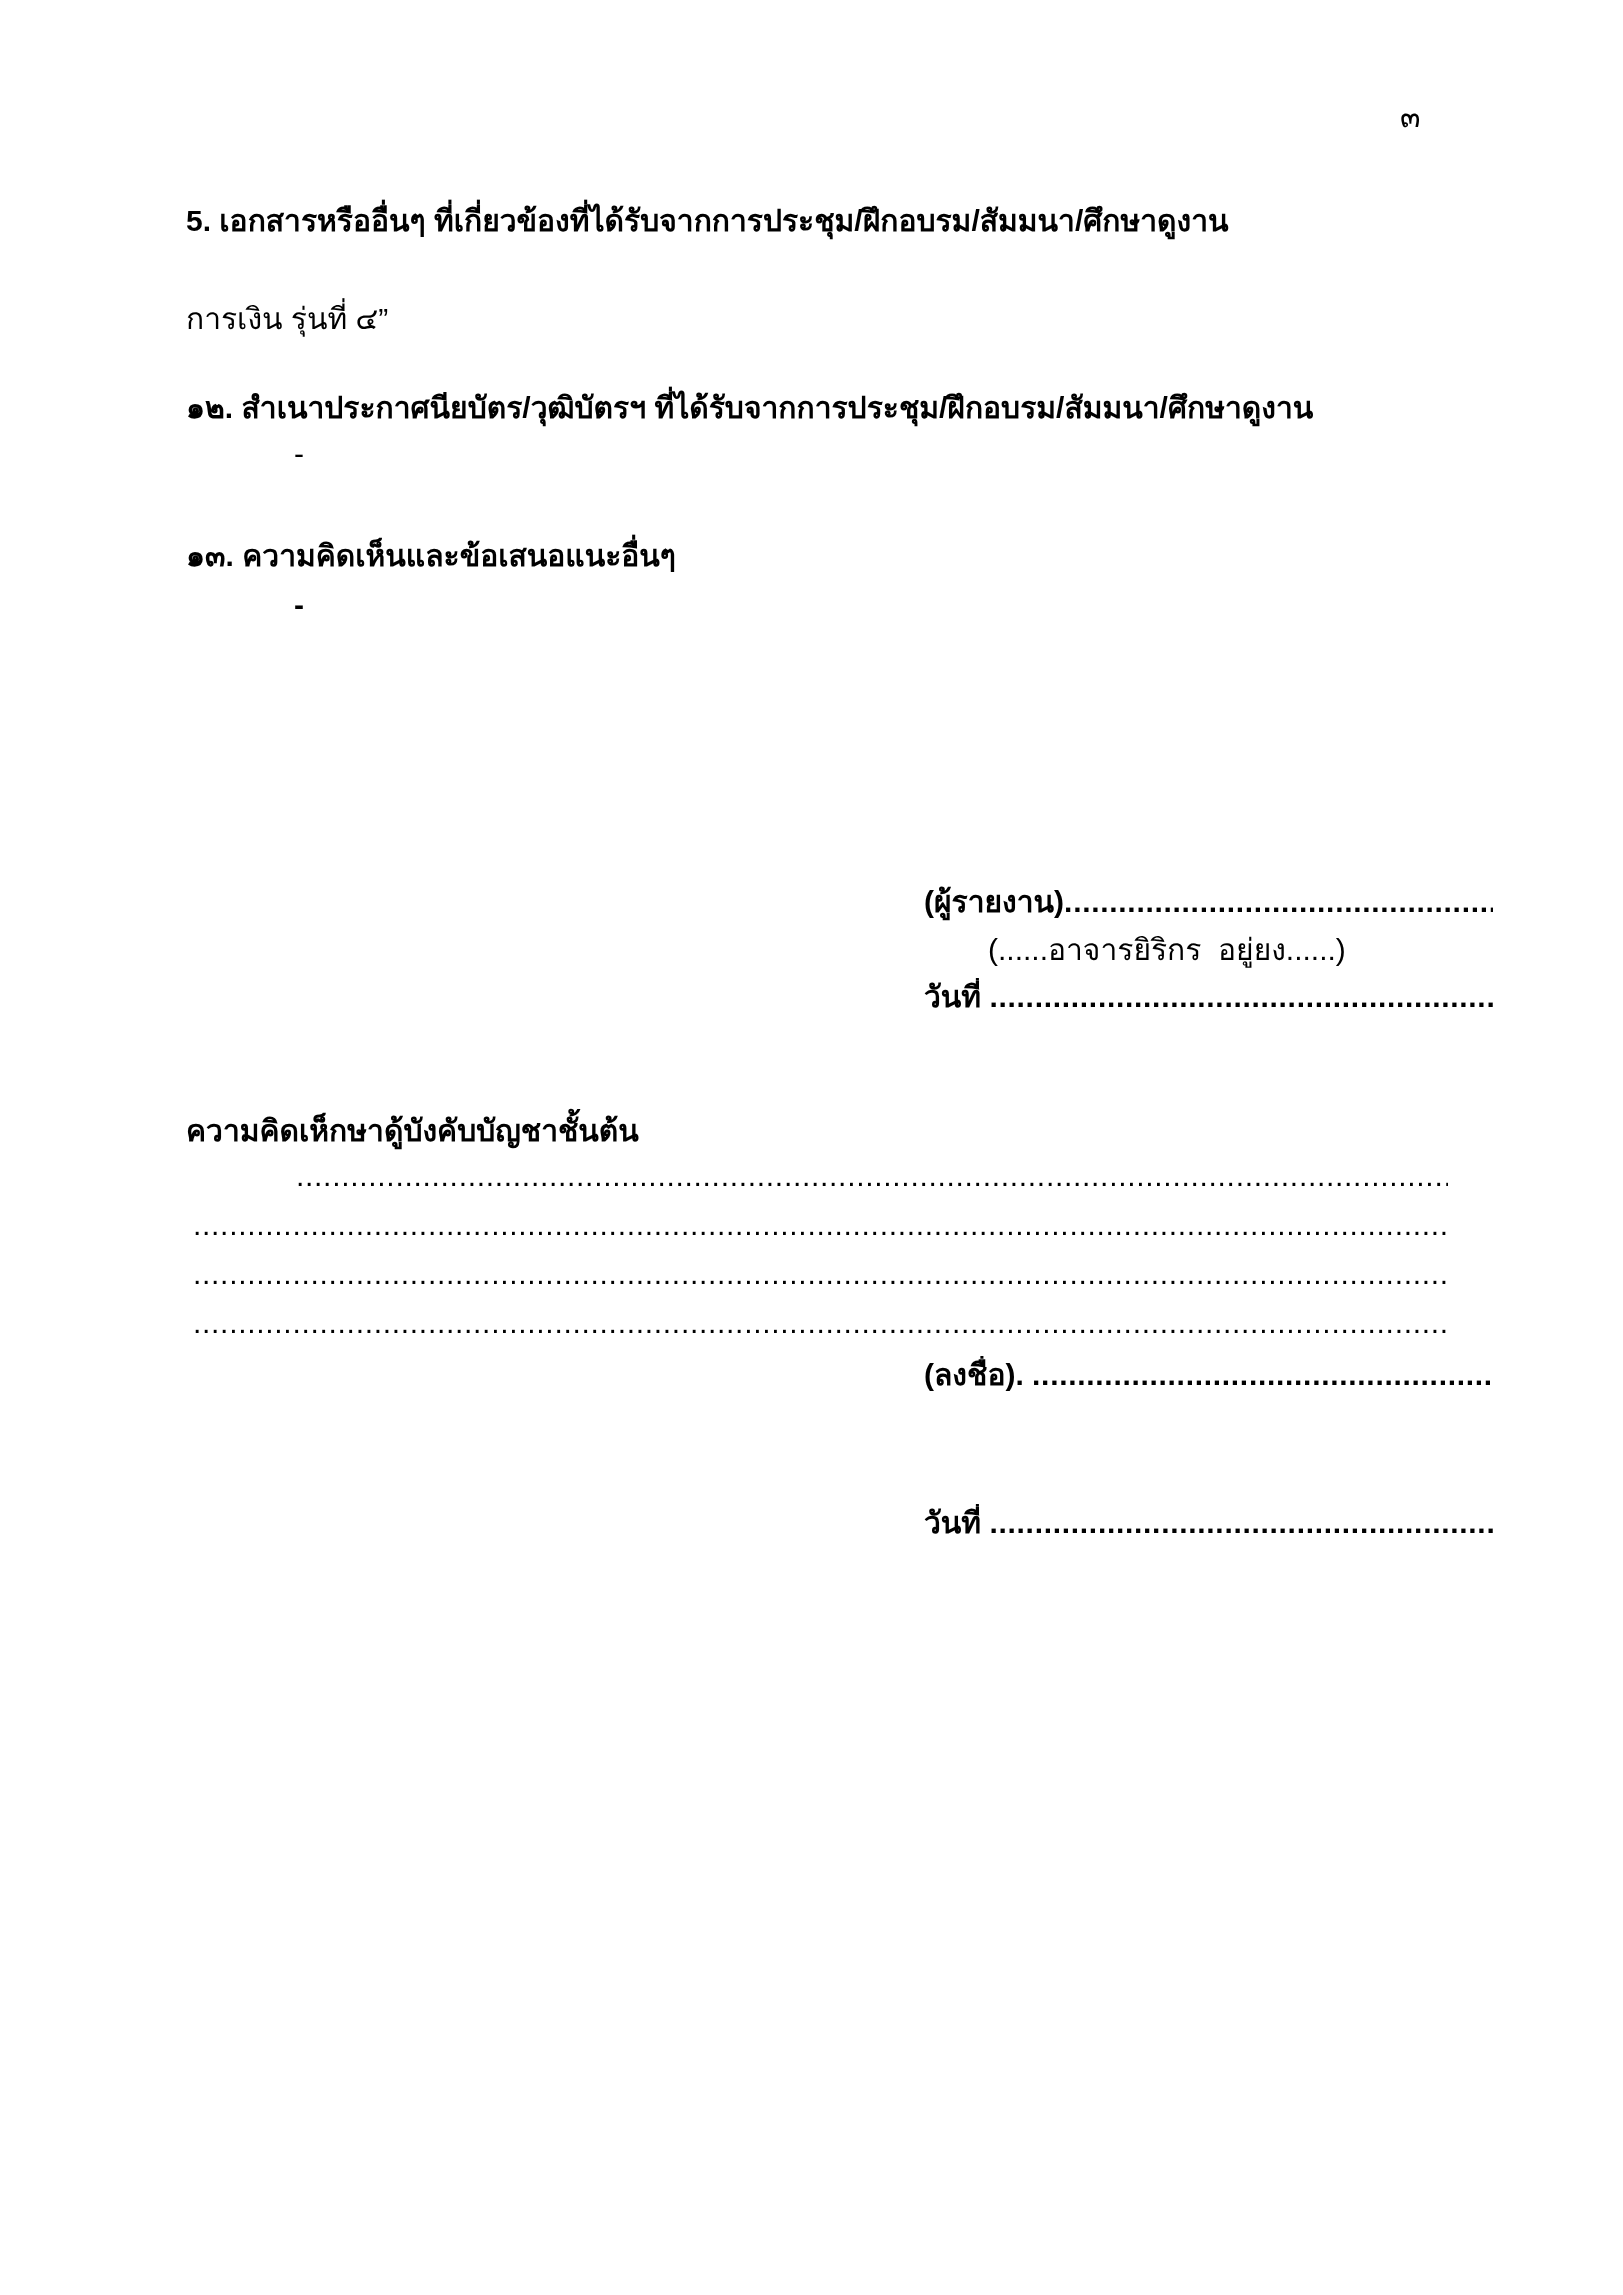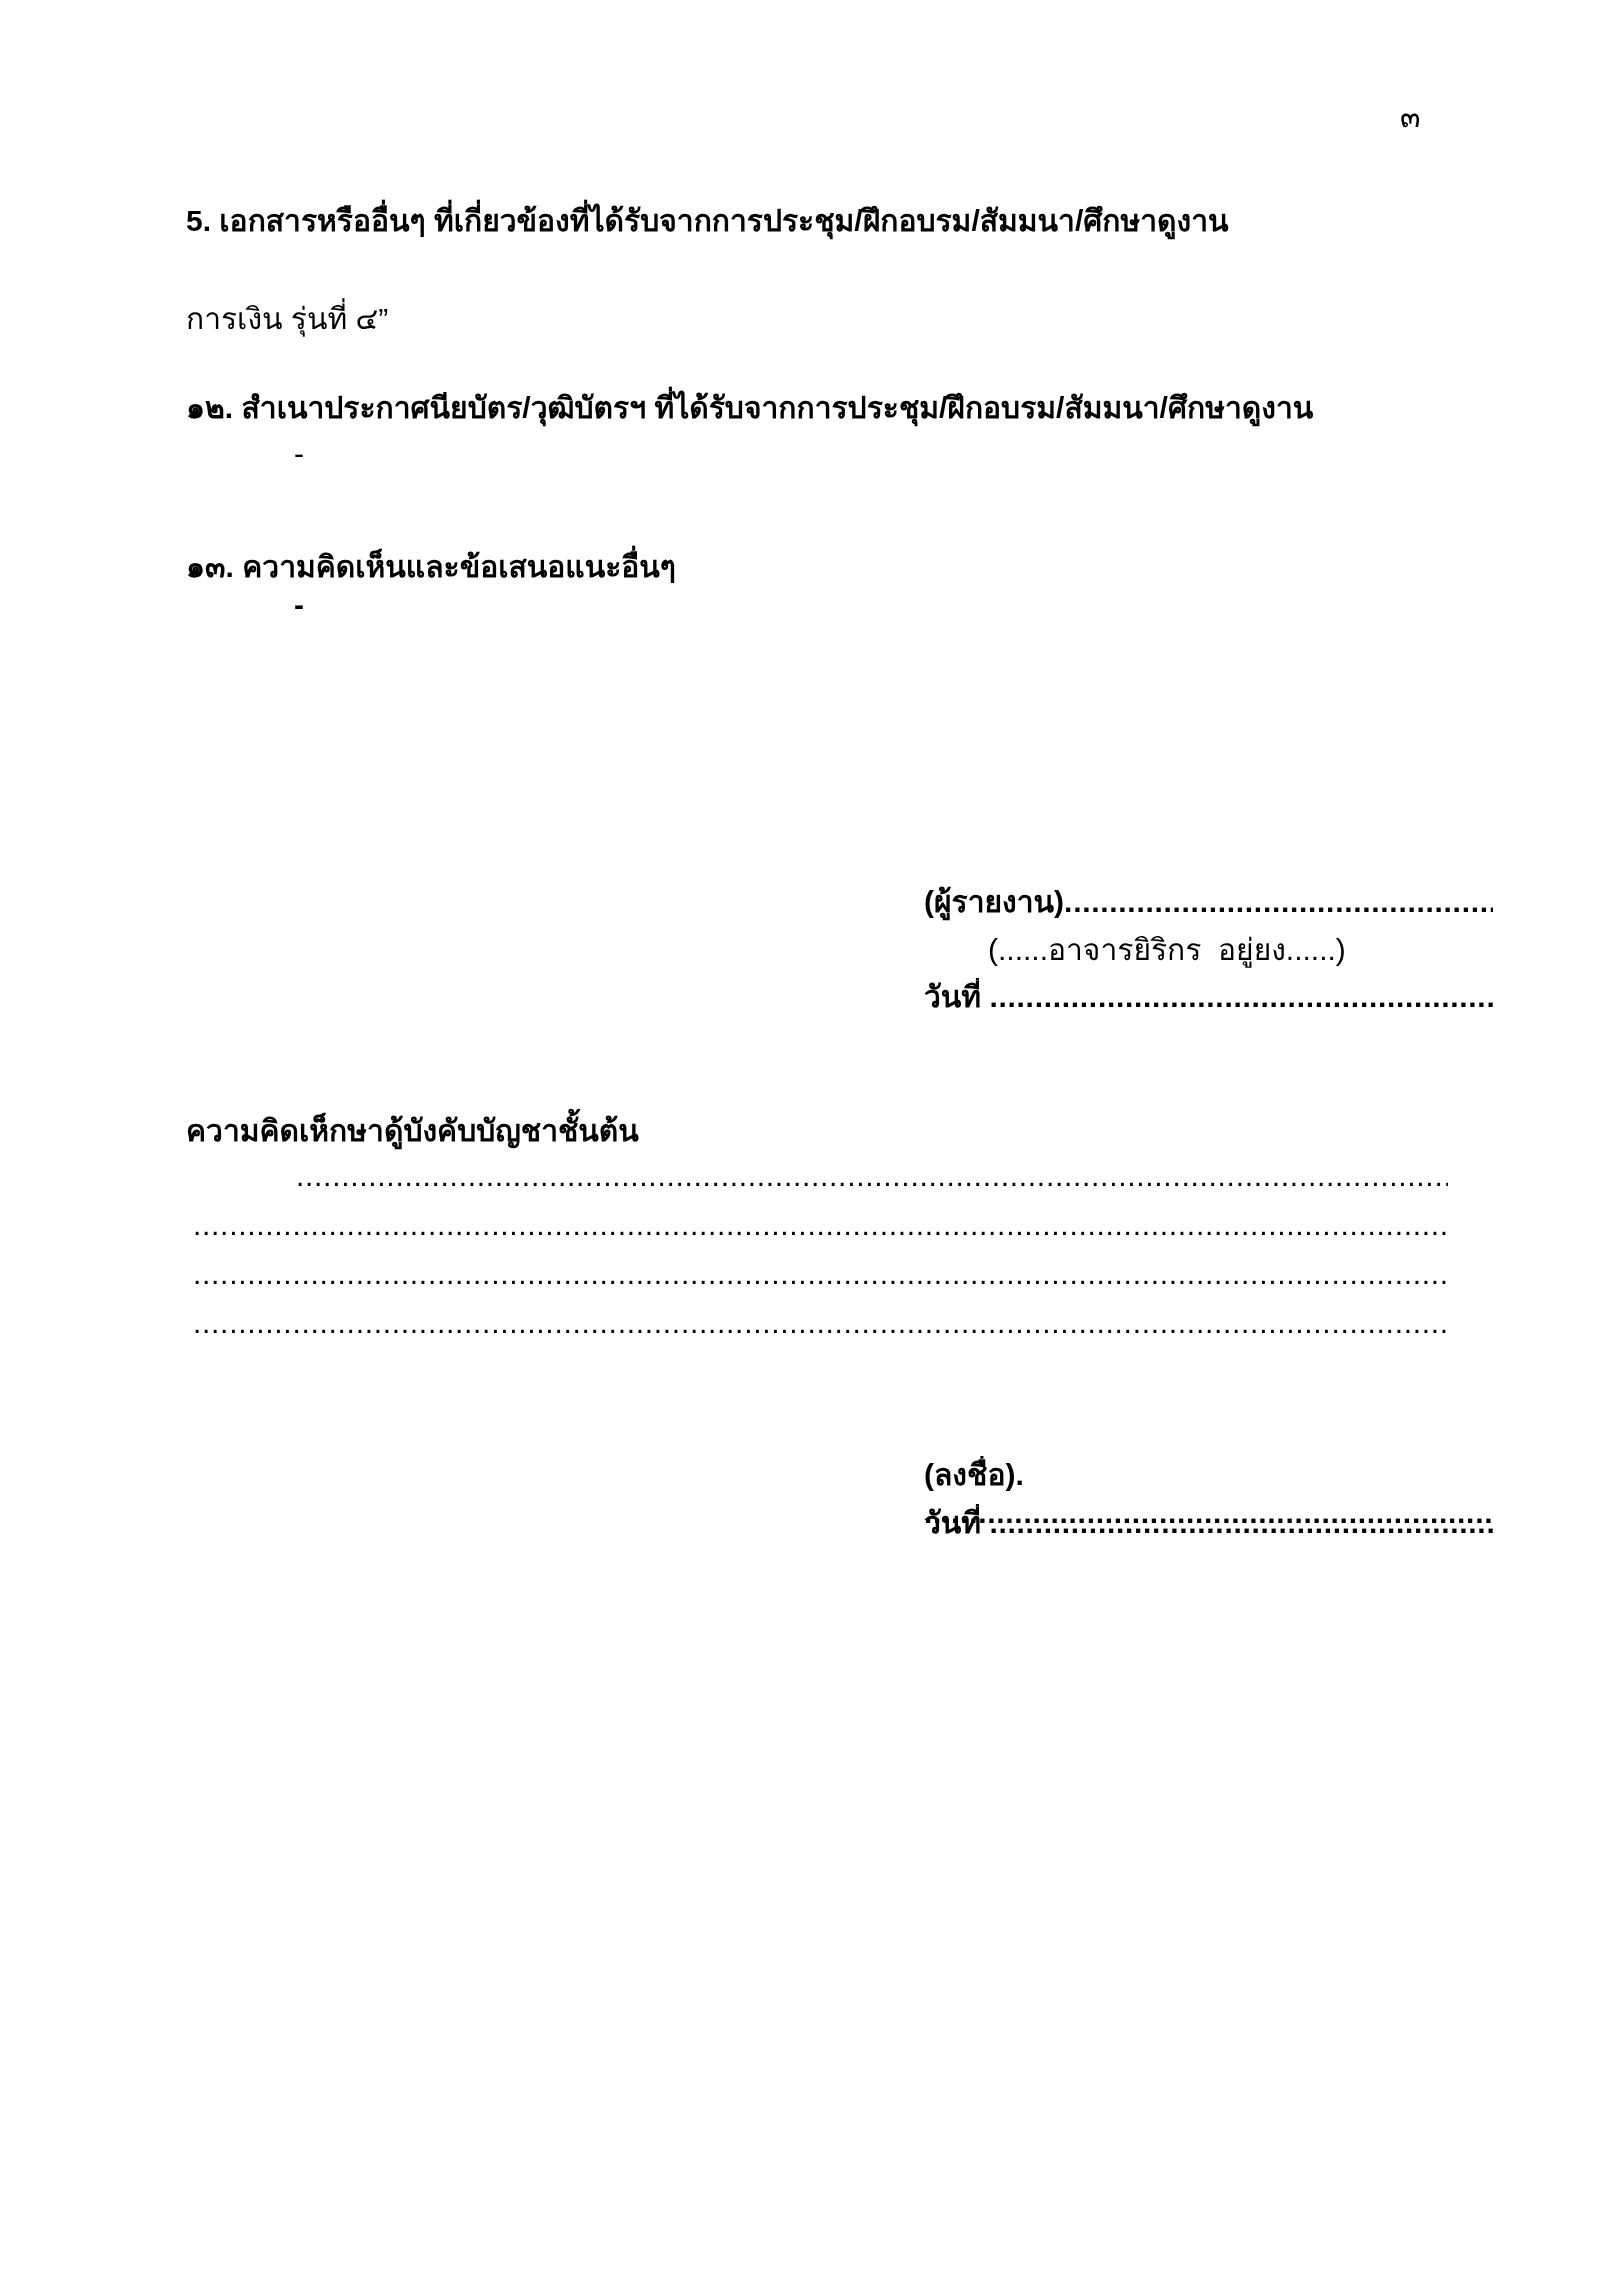--- a/index.html
+++ b/index.html
@@ -44,38 +44,38 @@
 <div class="page">
 
   <div class="line" style="left:1400px; top:98px;">๓</div>
 
   <div class="line bold" style="left:186px; top:202px;">5. เอกสารหรืออื่นๆ ที่เกี่ยวข้องที่ได้รับจากการประชุม/ฝึกอบรม/สัมมนา/ศึกษาดูงาน</div>
   <div class="line" style="left:186px; top:300px;">การเงิน รุ่นที่ ๔”</div>
 
   <div class="line bold" style="left:186px; top:389px;">๑๒. สำเนาประกาศนียบัตร/วุฒิบัตรฯ ที่ได้รับจากการประชุม/ฝึกอบรม/สัมมนา/ศึกษาดูงาน</div>
   <div class="line" style="left:294px; top:435px;">-</div>
 
-  <div class="line bold" style="left:186px; top:537px;margin-top:11px;">๑๓. ความคิดเห็นและข้อเสนอแนะอื่นๆ</div>
+  <div class="line bold" style="left:186px; top:537px;">๑๓. ความคิดเห็นและข้อเสนอแนะอื่นๆ</div>
   <div class="line bold" style="left:294px; top:586px;">-</div>
 
   <div class="line bold leader-row" style="left:880px; top:883px; width:569px;">
     <span>(ผู้รายงาน)</span><span class="dots">....................................................................</span>
   </div>
   <div class="line" style="left:988px; top:931px;">(......อาจารยิริกร  อยู่ยง......)</div>
   <div class="line bold leader-row" style="left:880px; top:978px; width:569px;">
     <span>วันที่ </span><span class="dots">.....................................................................</span>
   </div>
 
   <div class="line bold" style="left:186px; top:1112px;">ความคิดเห็กษาดู้บังคับบัญชาชั้นต้น</div>
   <div class="line dotline" style="left:296px; top:1157px; width:1152px;">..........................................................................................................................................................................................................</div>
   <div class="line dotline" style="left:193px; top:1206px; width:1256px;">..........................................................................................................................................................................................................</div>
   <div class="line dotline" style="left:193px; top:1255px; width:1256px;">..........................................................................................................................................................................................................</div>
   <div class="line dotline" style="left:193px; top:1304px; width:1256px;">..........................................................................................................................................................................................................</div>
 
-  <div class="line bold leader-row" style="left:880px; top:1456px; width:569px;flex-direction:column;">
+  <div class="line bold leader-row" style="left:880px; top:1356px; width:569px;">
     <span>(ลงชื่อ). </span><span class="dots">....................................................................</span>
   </div>
   <div class="line bold leader-row" style="left:880px; top:1504px; width:569px;">
     <span>วันที่ </span><span class="dots">.....................................................................</span>
   </div>
 
 </div>
 
 
 </body></html>

